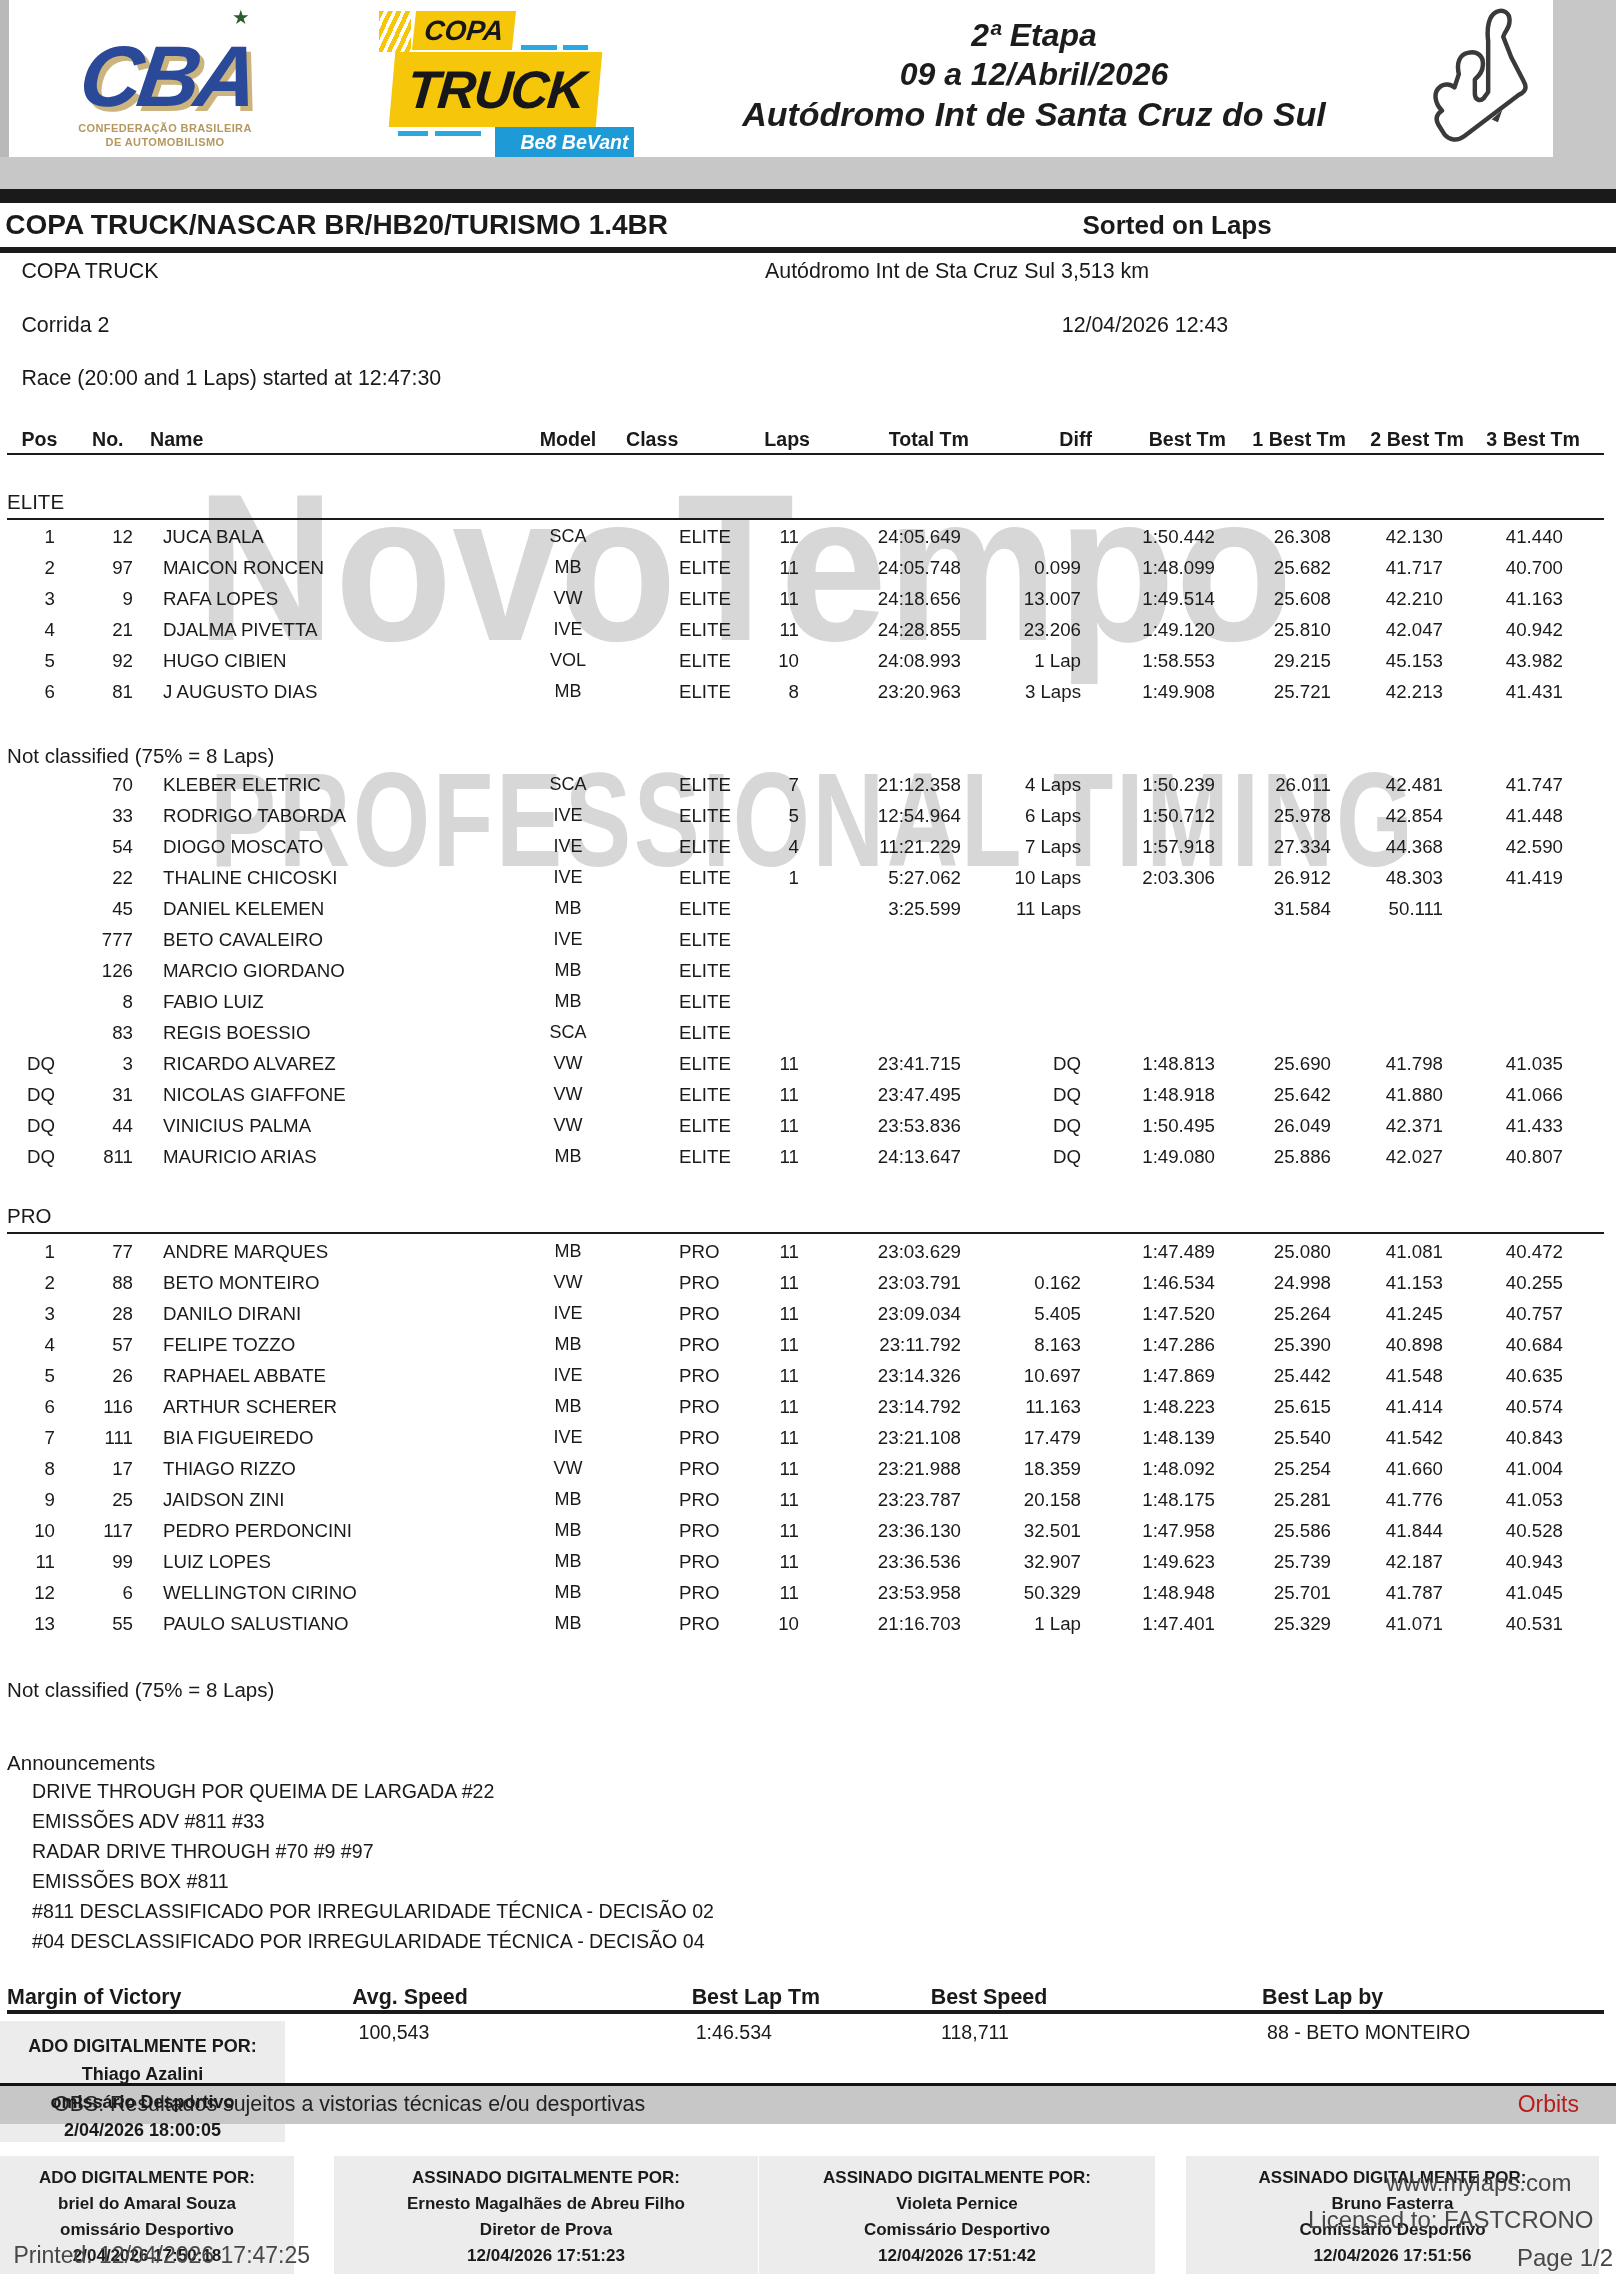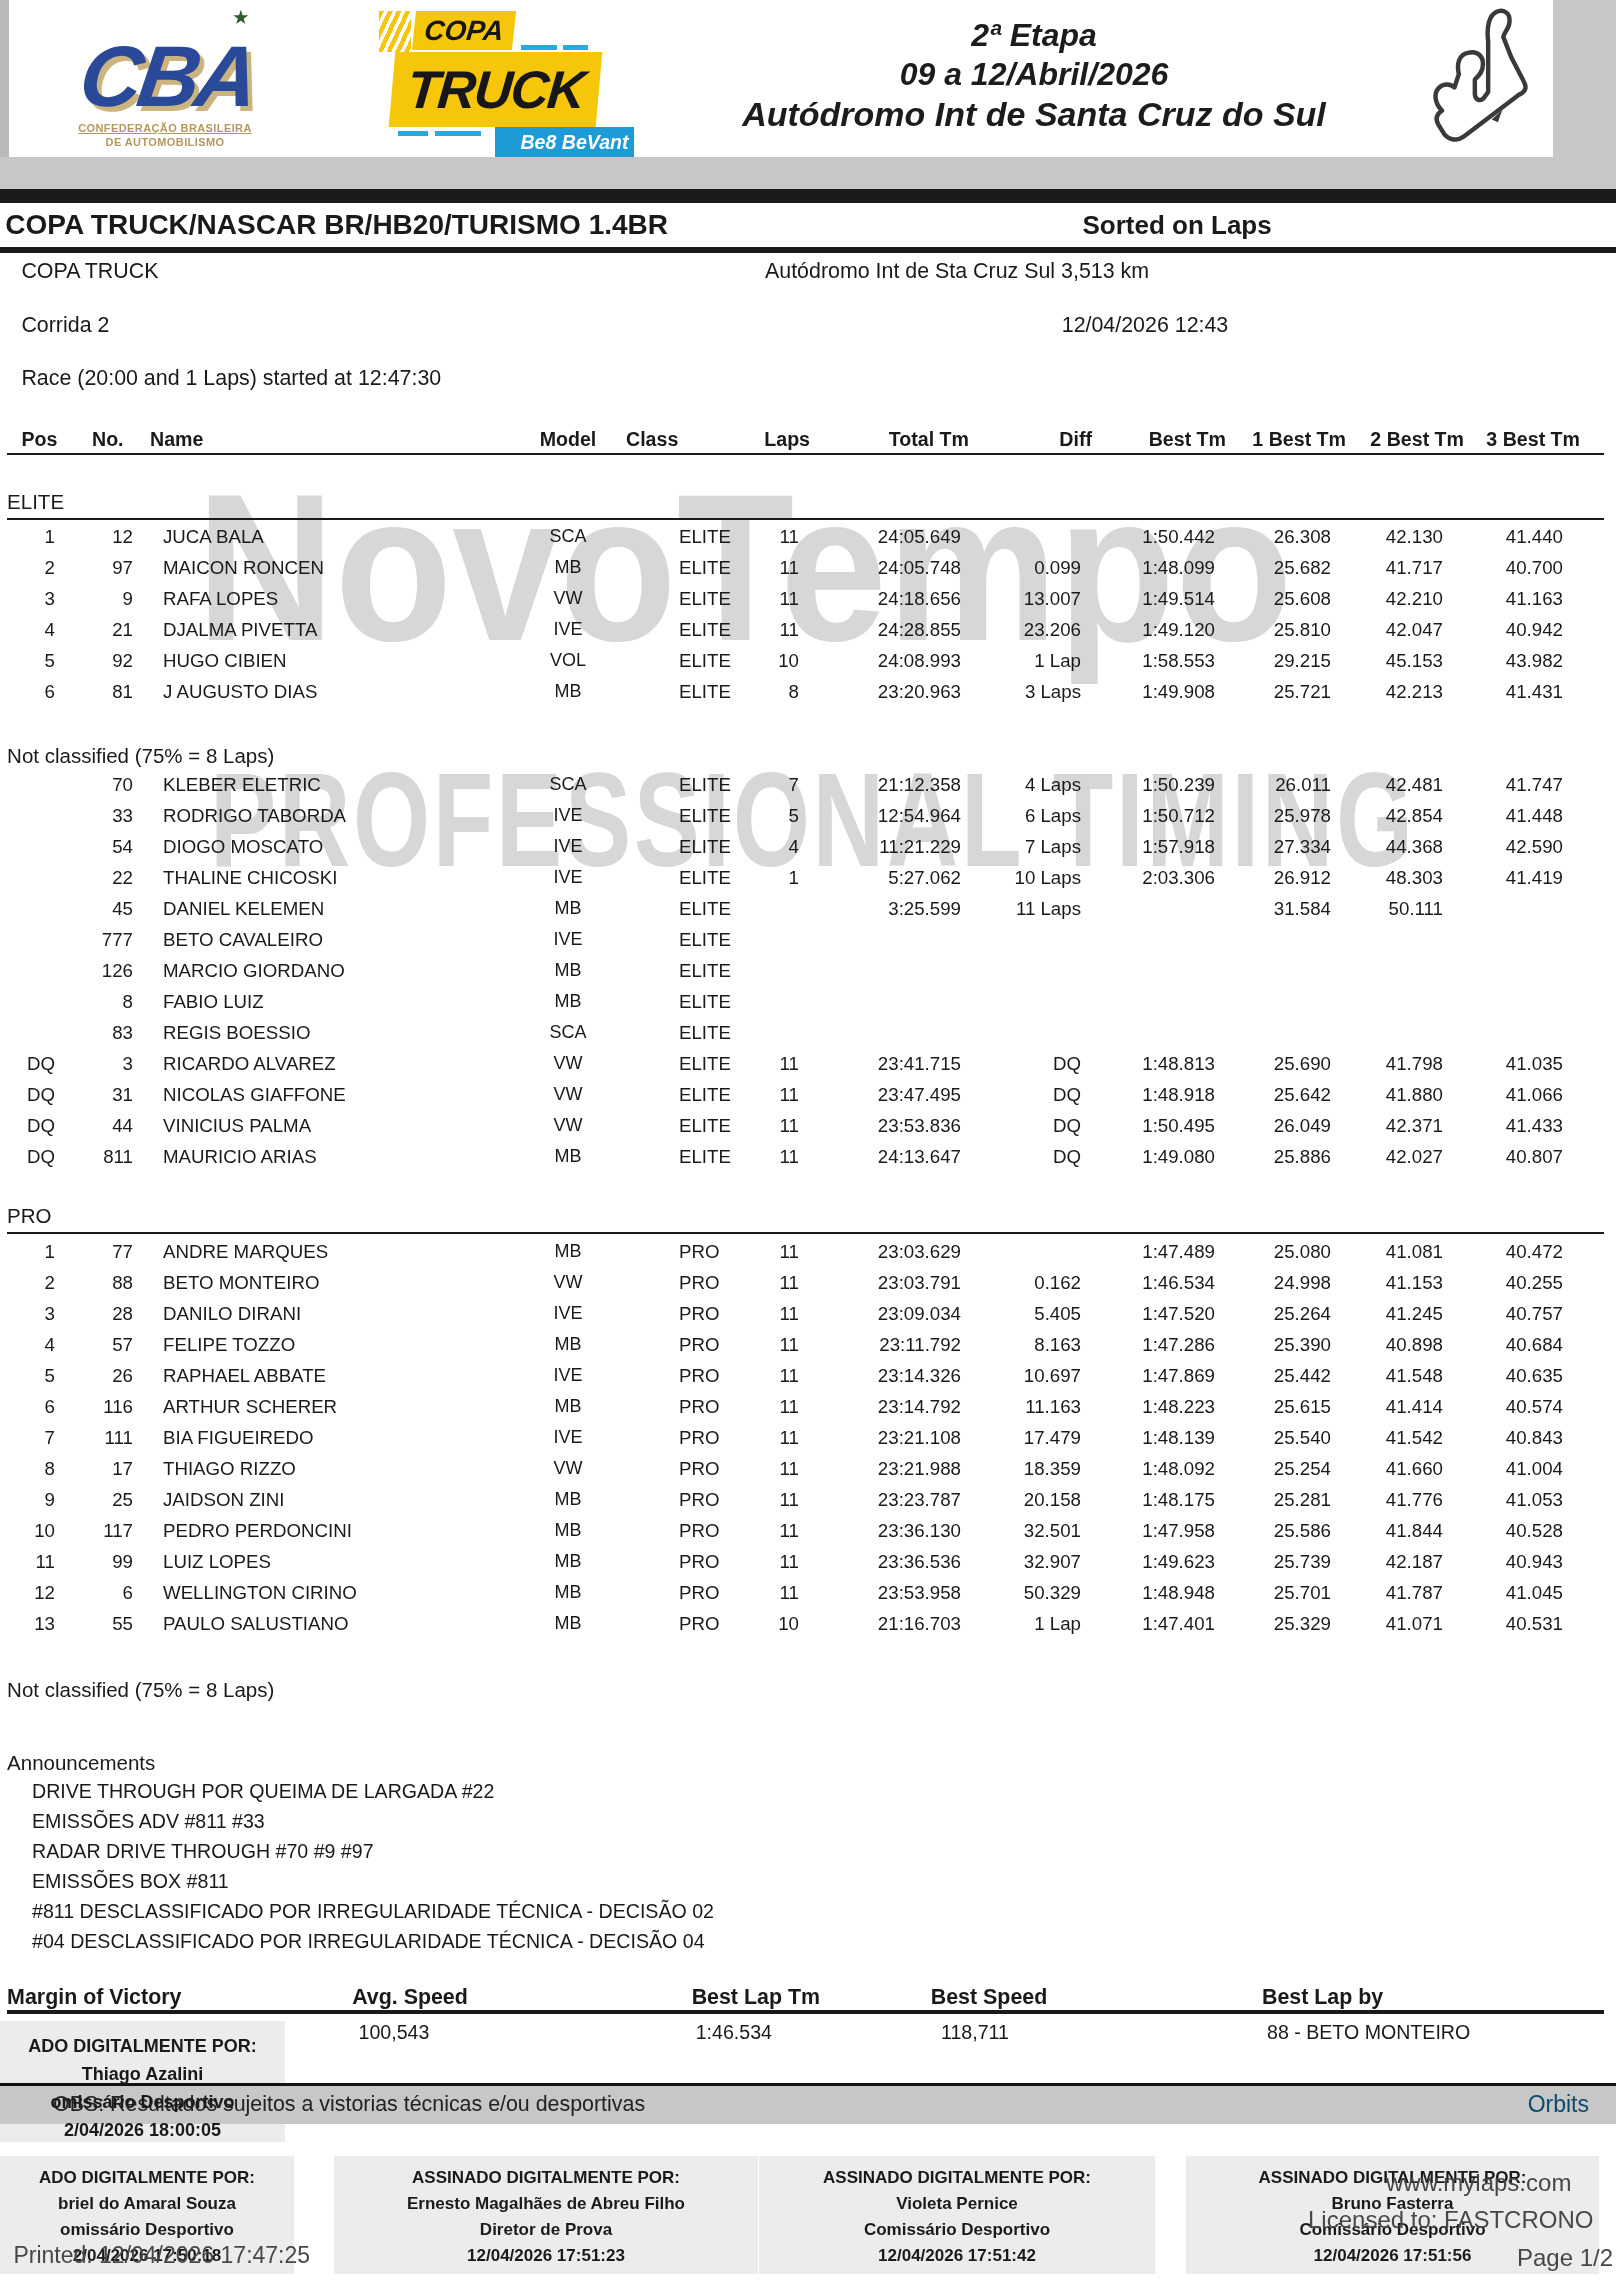--- a/index.html
+++ b/index.html
@@ -15,21 +15,21 @@
   .title-bar{left:0;top:203px;width:1286px;height:44px;background:#fff;text-align:right;}
   .title-text{left:5.3px;top:0;height:44px;line-height:44px;font-size:28px;font-weight:bold;white-space:nowrap;}
   .sorted-text{right:14.3px;top:0;height:44px;line-height:44px;font-size:26px;font-weight:bold;}
   .black-line{left:0;top:247px;width:1616px;height:6.2px;background:#1a1a1a;}
   
   .cba{left:76px;top:4.5px;width:178px;height:147px;}
   .cba-star{left:156px;top:1.8px;font-size:19.6px;color:#2f5b33;}
   .cba-letters{left:4.5px;top:28.5px;font-size:86px;font-weight:900;font-style:italic;color:#2a4a99;
                letter-spacing:-4.5px;transform:skewX(-8deg);text-shadow:5.3px 4.5px 0 #cbb47e;line-height:1;}
   .cba-sub{width:178px;text-align:center;font-weight:bold;color:#b5985f;font-size:11px;letter-spacing:0.4px;line-height:13.4px;}
-  .cba-sub1{left:0;top:117px;text-decoration:underline;}
+  .cba-sub1{left:0;top:117px;}
   .cba-sub2{left:0;top:131px;}
   
   .ct-stripes{left:379px;top:10.7px;width:32px;height:41px;
      background:repeating-linear-gradient(115deg,#f6c60a 0 4.5px,#ffffff 4.5px 8px);}
   .ct-copa{left:414px;top:10.7px;width:100px;height:39px;background:#f6c60a;transform:skewX(-6deg);
            text-align:center;line-height:39px;font-size:28px;font-weight:900;font-style:italic;color:#17171a;}
   .ct-truck{left:392px;top:52px;width:207px;height:75px;background:#f6c60a;transform:skewX(-5deg);
             text-align:center;line-height:75px;font-size:53px;font-weight:900;font-style:italic;color:#17171a;letter-spacing:-1.8px;}
   .ct-dash{height:4.5px;background:#2aa9e0;}
   .ct-dash1{left:521px;top:45px;width:36px;}
@@ -93,21 +93,21 @@
   .sum-head span,.sum-val span{position:absolute;white-space:nowrap;}
   .sum-line{left:7.1px;top:2010px;width:1597px;height:3.6px;background:#1a1a1a;}
   .sum-val{left:0;top:2021px;width:1616px;height:23px;font-size:19.6px;}
   .sh0{left:7.1px;} .sh1{left:321px;width:178px;text-align:center;} .sh2{left:624px;width:196px;text-align:right;}
   .sh3{left:900px;width:178px;text-align:center;} .sh4{left:1262px;}
   .sv0{left:25px;} .sv1{left:305px;width:178px;text-align:center;} .sv2{left:576px;width:196px;text-align:right;}
   .sv3{left:886px;width:178px;text-align:center;} .sv4{left:1267px;}
   
   .obs-band{left:0;top:2083px;width:1616px;height:41px;background:#c7c7c7;border-top:3.6px solid #111;box-sizing:border-box;z-index:3;}
   .obs-text{left:53px;top:0;height:37px;line-height:37px;font-size:21.4px;color:#222;}
-  .orbits-text{right:27px;top:0;height:37px;line-height:37px;font-size:23px;color:#0c4a6e;}
+  .orbits-text{right:37px;top:0;height:37px;line-height:37px;font-size:23px;color:#b91c1c;}
   
   .sig-overlay-bg{left:0;top:2021px;width:285px;height:121px;background:#ececec;z-index:2;}
   .sig-overlay-text{left:0;top:2021px;width:285px;z-index:4;text-align:center;font-weight:bold;font-size:18px;padding-top:10.7px;box-sizing:border-box;}
   .sig-overlay-text div{line-height:28px;white-space:nowrap;}
   .sig-box{top:2156px;height:118px;background:#ececec;z-index:2;text-align:center;font-weight:bold;font-size:17px;
            padding-top:9px;box-sizing:border-box;}
   .sig-box div{line-height:26px;white-space:nowrap;}
   .sig-0{left:0;width:294px;}
   .sig-1{left:334px;width:424px;}
   .sig-2{left:759px;width:396px;}

